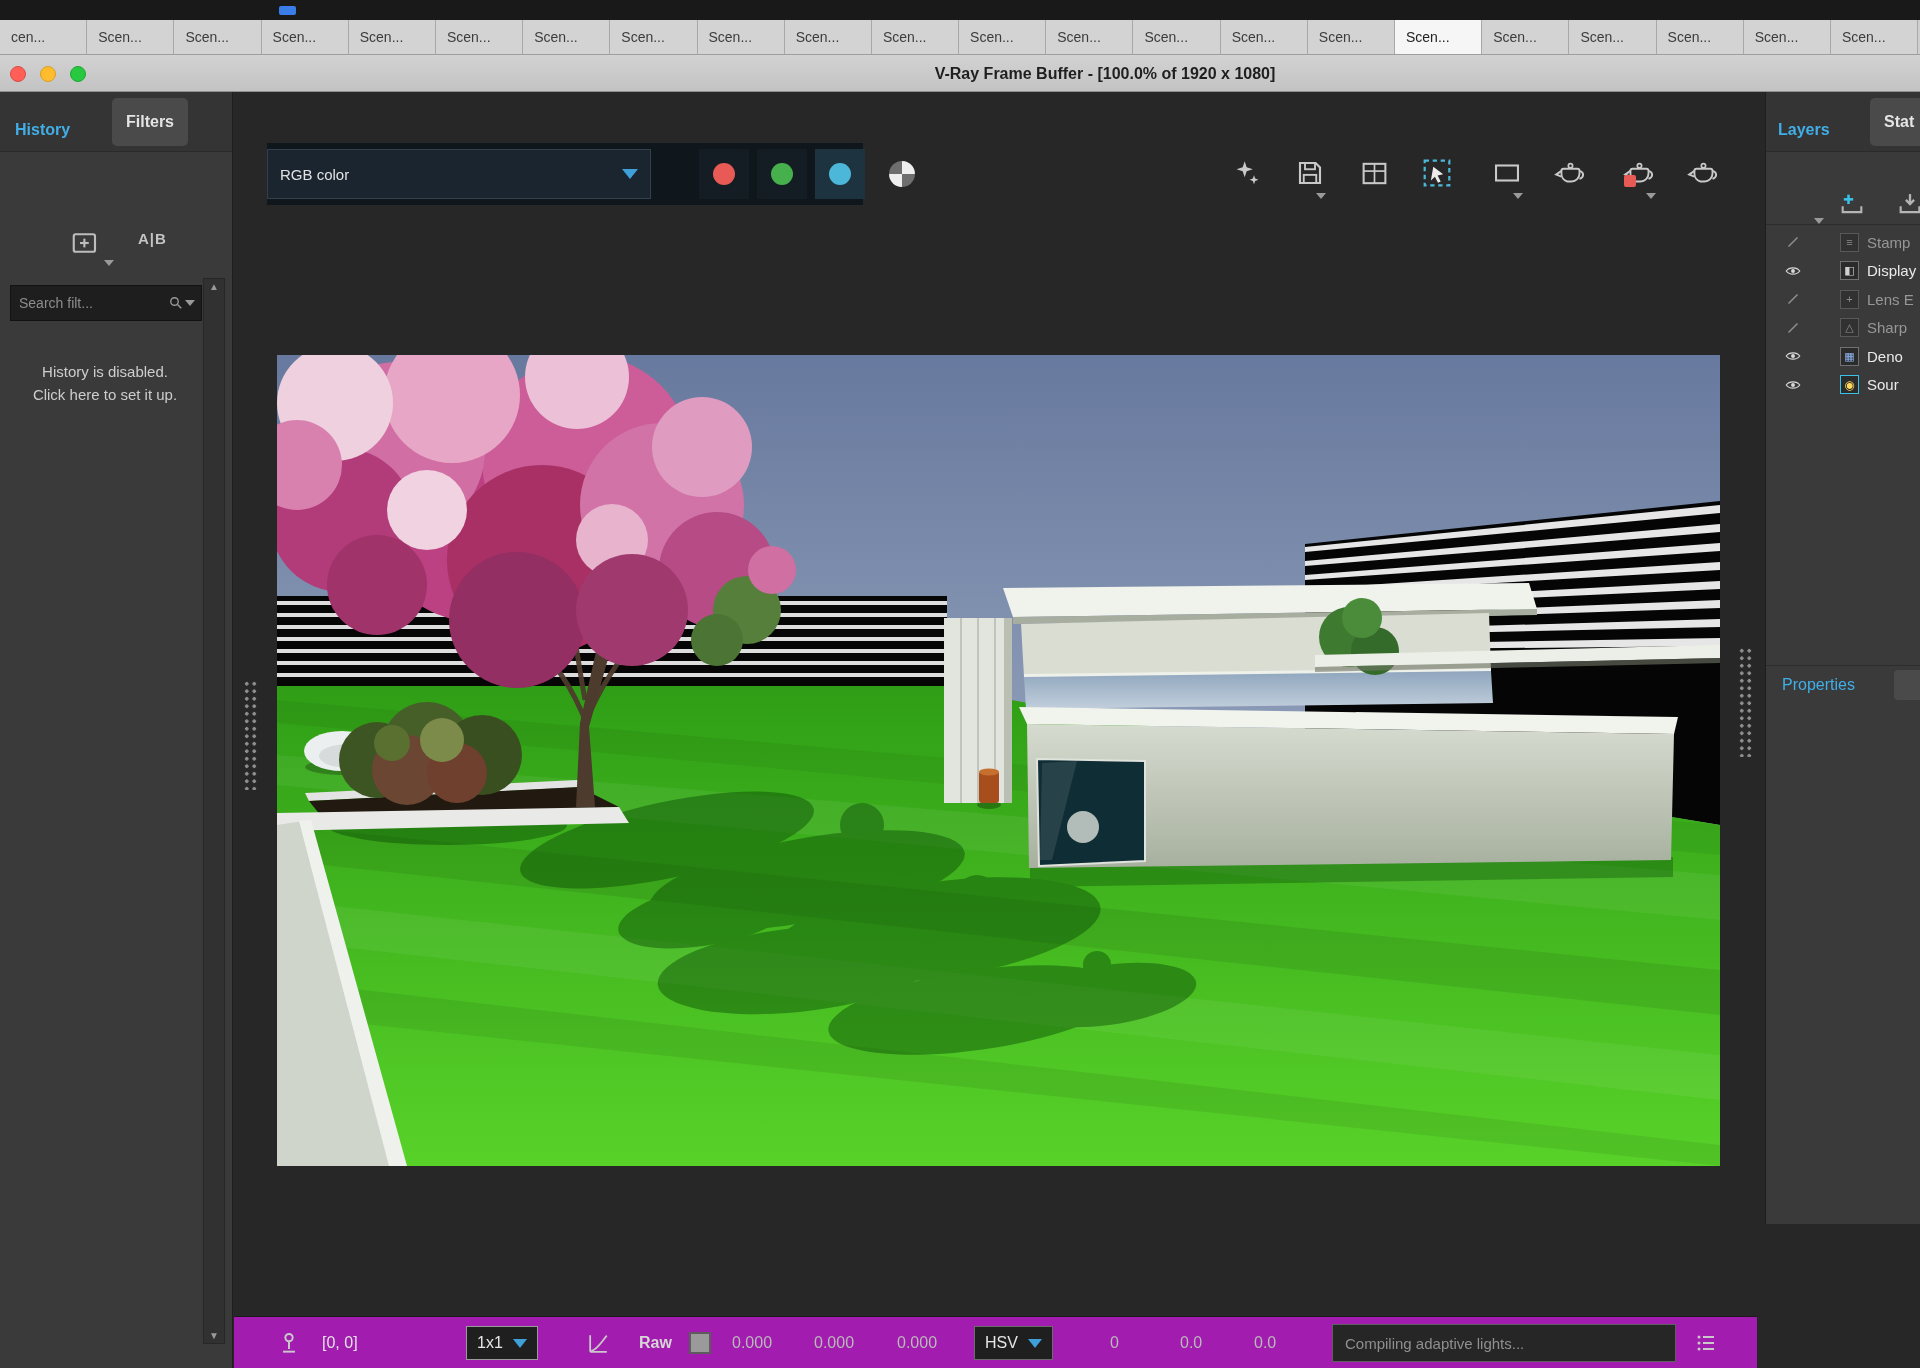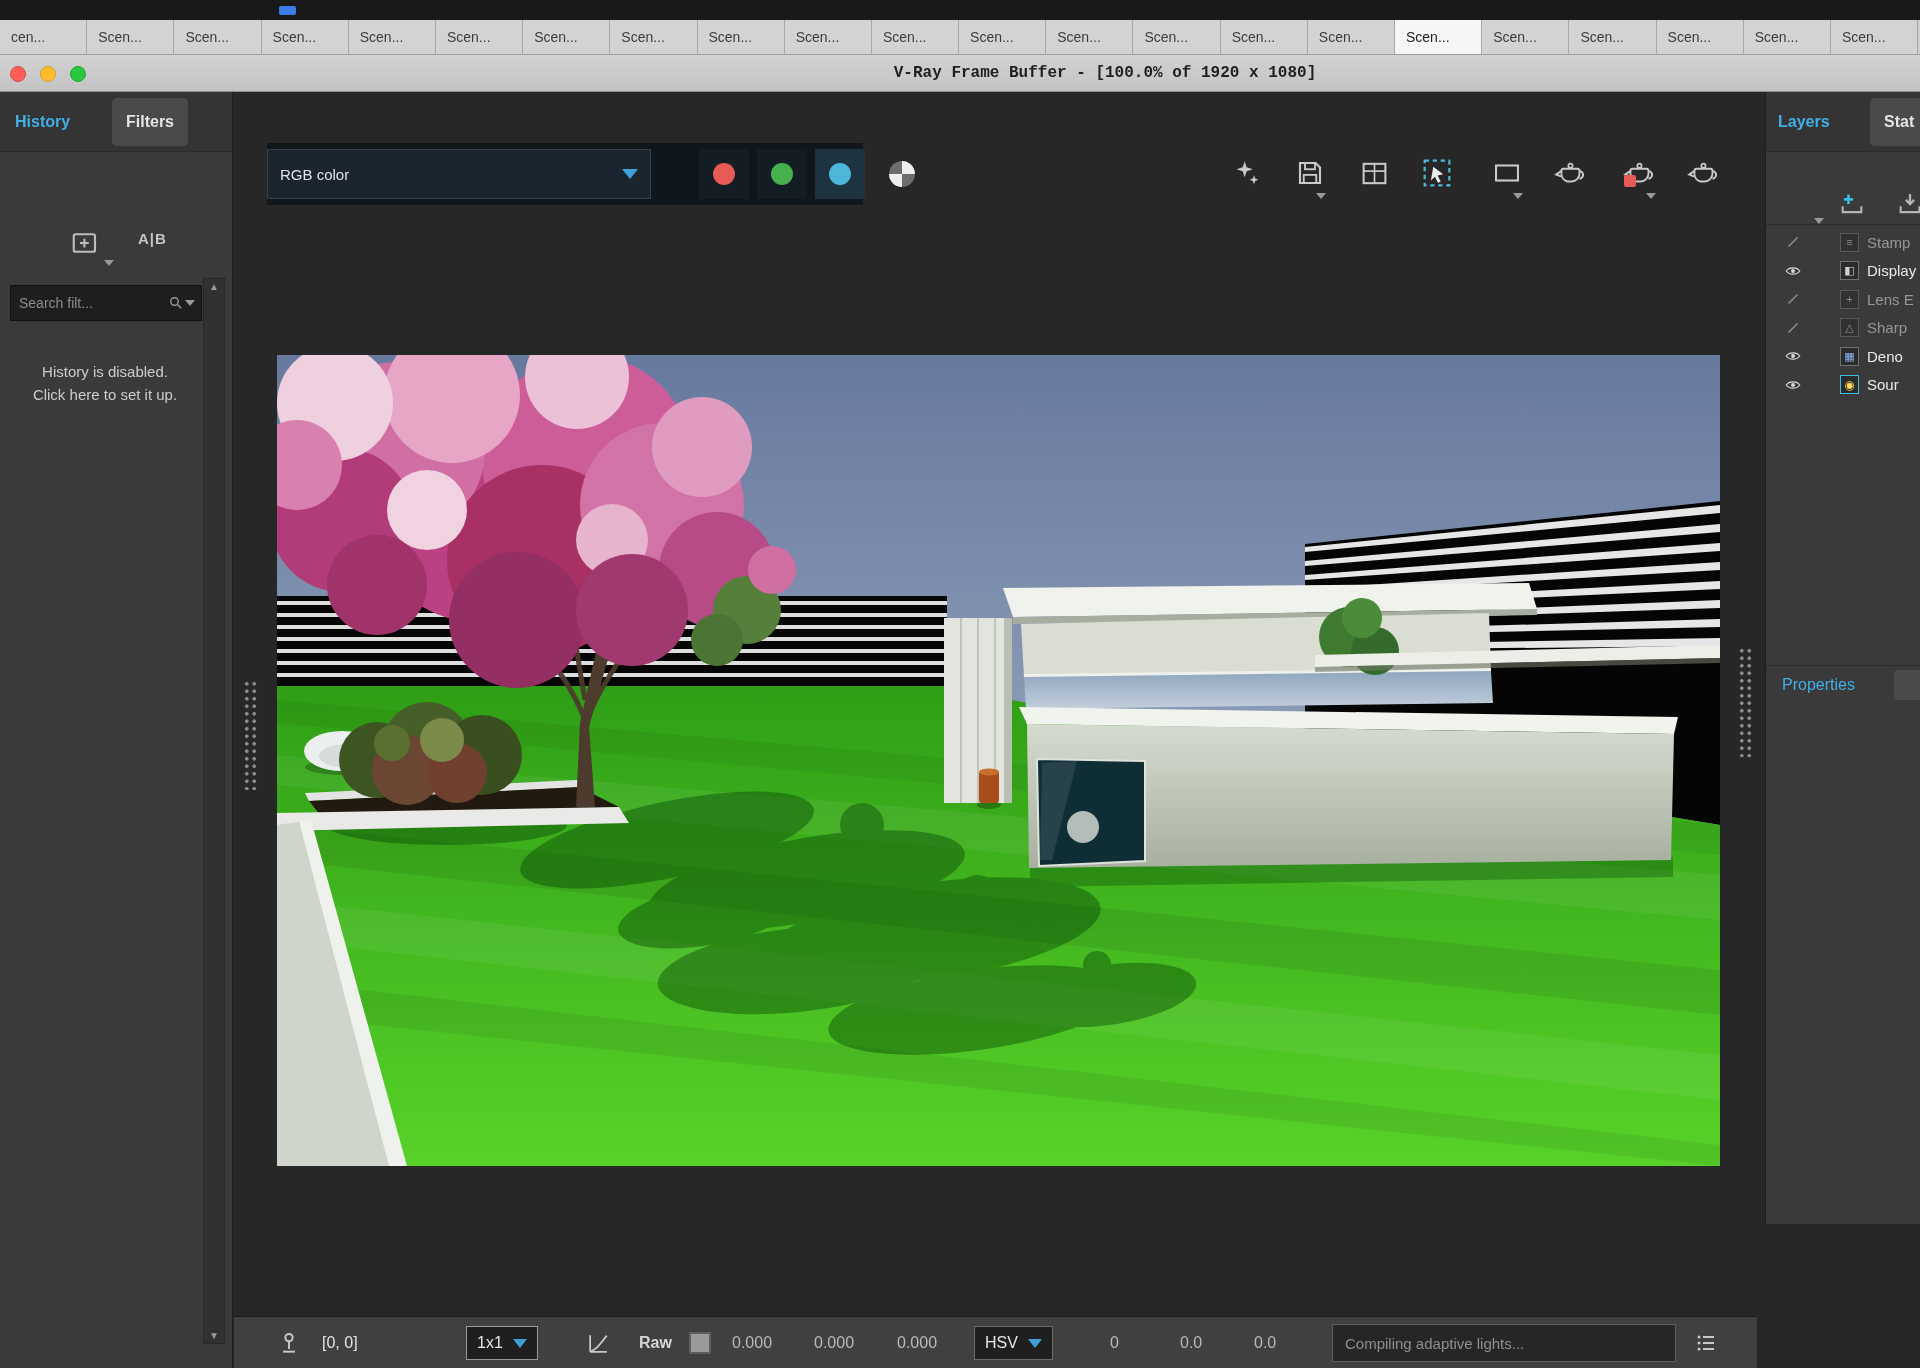--- a/index.html
+++ b/index.html
@@ -14,37 +14,37 @@
   
   .scene-tabs{position:absolute;left:0;top:20px;width:1920px;height:35px;display:flex;
     background:#cfcfcf;border-bottom:1px solid #9e9e9e;}
   .scene-tab{flex:0 0 87.2px;display:flex;align-items:center;padding-left:11px;
     font-size:14px;color:#3c3c3c;background:#d3d3d3;border-right:1px solid #a8a8a8;
     white-space:nowrap;overflow:hidden;}
   .scene-tab.active{background:#f6f6f6;color:#222;}
 
   
   .title-bar{position:absolute;left:0;top:55px;width:1920px;height:37px;
-    background:linear-gradient(#d2d2d2,#c3c3c3);border-bottom:1px solid #8f8f8f;font-family:Liberation Mono, monospace;}
+    background:linear-gradient(#d2d2d2,#c3c3c3);border-bottom:1px solid #8f8f8f;}
   .tl{position:absolute;top:11px;width:16px;height:16px;border-radius:50%;}
   .tl.red{left:10px;background:#ff5f57;border:1px solid #d94c43;}
   .tl.yellow{left:40px;background:#febc2e;border:1px solid #d9a022;}
   .tl.green{left:70px;background:#28c840;border:1px solid #1ea733;}
   .win-title{position:absolute;left:1105px;top:0;transform:translateX(-50%);
     line-height:37px;font-size:16px;font-weight:bold;color:#1f1f1f;white-space:nowrap;}
 
   
   .app{position:absolute;left:0;top:92px;width:1920px;height:1276px;background:#272727;}
 
   
   .left-panel{position:absolute;left:0;top:0;width:233px;height:1276px;background:#3a3a3a;
     border-right:1px solid #1e1e1e;overflow:hidden;}
   .panel-tabbar{position:absolute;left:0;top:0;width:100%;height:60px;background:#343434;
     border-bottom:1px solid #2a2a2a;}
-  .panel-tab-flat{position:absolute;top:0;height:60px;line-height:60px;font-size:16px;font-weight:bold;}
+  .panel-tab-flat{position:absolute;top:8px;height:60px;line-height:60px;font-size:16px;font-weight:bold;}
   .panel-tab-flat.cyan{color:#41aee6;}
   .panel-tab-tile{position:absolute;top:6px;height:48px;line-height:48px;background:#4a4a4a;
     border-radius:5px;color:#e4e4e4;font-size:16px;font-weight:bold;text-align:left;padding:0 14px;}
   .lp-icons{position:absolute;left:0;top:128px;width:100%;height:52px;}
   .icon-btn{position:absolute;color:#bdbdbd;cursor:default;margin-left:44px;}
   .ab-label{font-size:15px;font-weight:bold;color:#c4c4c4;letter-spacing:1px;}
   .caret-sm{width:0;height:0;border-left:5px solid transparent;border-right:5px solid transparent;
     border-top:6px solid #9a9a9a;display:inline-block;}
   .lp-search{position:absolute;left:10px;top:193px;width:192px;height:36px;background:#1e1e1e;
     border:1px solid #121212;display:flex;align-items:center;padding:12px 6px;}
@@ -78,21 +78,21 @@
   .tb-caret{position:absolute;top:52px;}
 
   .render-wrap{position:absolute;left:43px;top:263px;width:1443px;height:811px;}
   .render-wrap svg{display:block;width:100%;height:100%;}
 
   .dots-handle{position:absolute;width:15px;height:110px;
     background-image:radial-gradient(circle,#8f8f8f 1.6px,transparent 1.9px);
     background-size:7.5px 7.5px;}
 
   
-  .statusbar{position:absolute;left:0;top:1224px;width:100%;height:52px;background:#404040;
+  .statusbar{position:absolute;left:0;top:1224px;width:100%;height:52px;background:#a21caf;
     border-top:1px solid #1b1b1b;color:#c3c3c3;font-size:16px;}
   .sb{position:absolute;top:0;height:52px;display:flex;align-items:center;}
   .sb-box{background:#1f1f1f;border:1px solid #9a9a9a;height:34px;display:flex;
     align-items:center;padding:0 10px;gap:10px;color:#e6e6e6;}
   .sb-box .tri{width:0;height:0;border-left:7px solid transparent;border-right:7px solid transparent;
     border-top:9px solid #3f9fd8;}
   .sb-box.dim{border-color:#6b6b6b;}
   .sb-num{color:#b9b9b9;}
   .sb-swatch{width:22px;height:22px;background:#9a9a9a;border:2px solid #5c5c5c;}
   .sb-input{position:absolute;left:1098px;top:7px;width:344px;height:38px;background:#262626;

